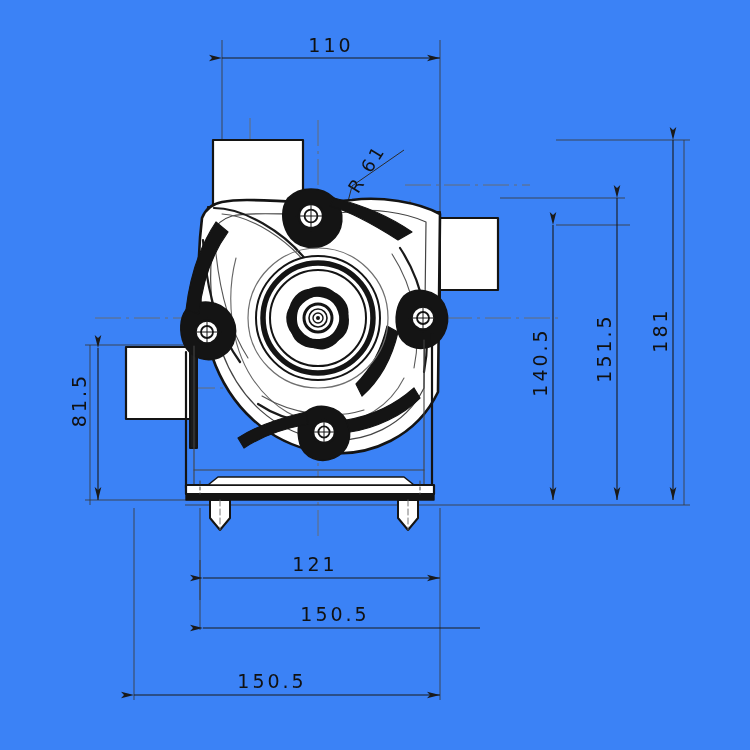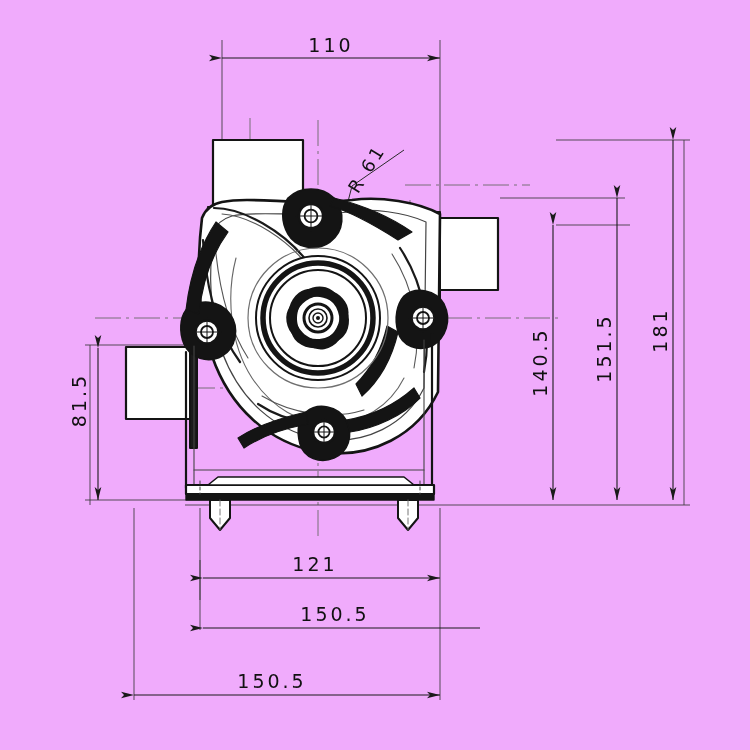--- a/index.html
+++ b/index.html
@@ -1,17 +1,17 @@
 <!DOCTYPE html>
 <html><head>
 <meta charset="utf-8">
 <style>
   html,body{margin:0;padding:0;background:#ffffff;}
   body{width:750px;height:750px;overflow:hidden;font-family:"DejaVu Sans",sans-serif;}
-  #stage{position:relative;width:750px;height:750px;background:#f0abfc;text-align:center;}
+  #stage{position:relative;width:750px;height:750px;background:#3b82f6;text-align:center;}
   svg#drawing{position:absolute;left:0;top:0;width:750px;height:750px;display:block;}
   .dimtext{font-family:"DejaVu Sans",sans-serif;font-size:19px;fill:#111111;letter-spacing:3px;}
   .radtext{font-family:"DejaVu Sans",sans-serif;font-size:18px;fill:#111111;letter-spacing:3px;}
 </style>
 </head>
 <body>
 
 <div id="stage">
 <svg id="drawing" viewBox="0 0 750 750">
 

